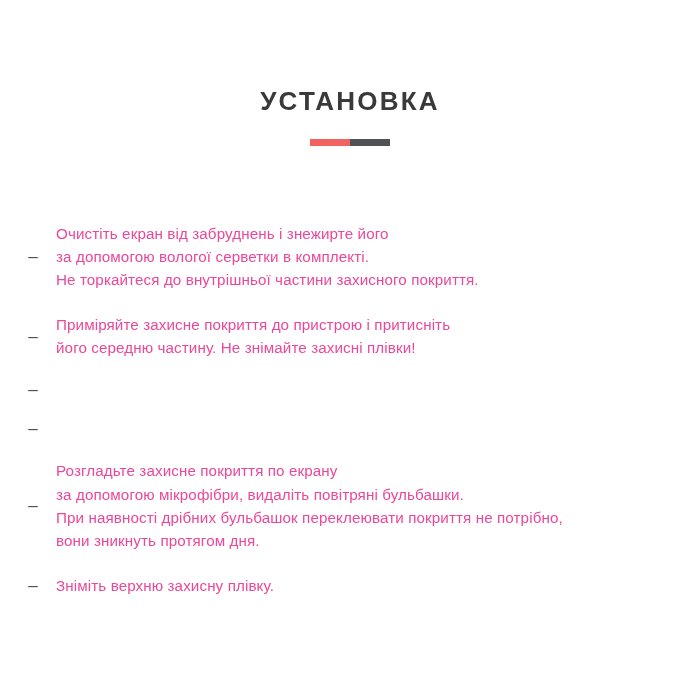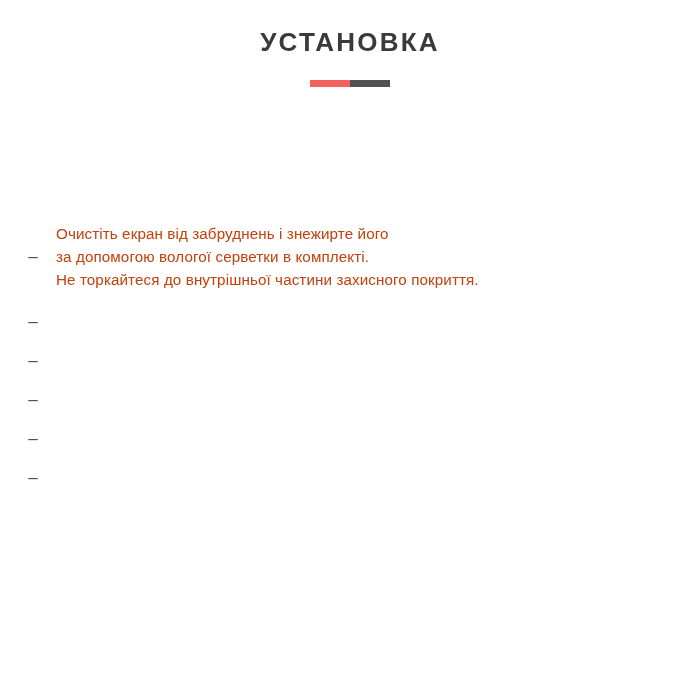--- a/index.html
+++ b/index.html
@@ -17,21 +17,21 @@
 
   .page {
     position: relative;
     width: 700px;
     height: 700px;
     box-sizing: border-box;
   }
 
   .title {
     margin: 0;
-    padding-top: 27px;
+    padding-top: 86px;
     text-align: center;
     font-size: 26px;
     font-weight: 700;
     letter-spacing: 2.2px;
     color: #3a3a3a;
     font-family: "Liberation Sans", sans-serif;
   }
 
   .divider {
     margin: 22px auto 0 auto;
@@ -71,21 +71,21 @@
     text-align: center;
     font-size: 17px;
     color: #4a4a4a;
     line-height: 1;
     user-select: none;
   }
 
   .step-text {
     font-size: 15.2px;
     line-height: 1.52;
-    color: #c2410c;
+    color: #ec4899;
     white-space: pre-line;
     letter-spacing: 0.1px;
   }
 </style>
 </head>
 <body>
 
 <div class="page">
 
   <h1 class="title">УСТАНОВКА</h1>
@@ -99,33 +99,40 @@
 
     <li class="step">
       <span class="dash">–</span>
       <span class="step-text">Очистіть екран від забруднень і знежирте його
 за допомогою вологої серветки в комплекті.
 Не торкайтеся до внутрішньої частини захисного покриття.</span>
     </li>
 
     <li class="step">
       <span class="dash">–</span>
+      <span class="step-text">Приміряйте захисне покриття до пристрою і притисніть
+його середню частину. Не знімайте захисні плівки!</span>
     </li>
 
     <li class="step">
       <span class="dash">–</span>
     </li>
 
     <li class="step">
       <span class="dash">–</span>
     </li>
 
     <li class="step">
       <span class="dash">–</span>
+      <span class="step-text">Розгладьте захисне покриття по екрану
+за допомогою мікрофібри, видаліть повітряні бульбашки.
+При наявності дрібних бульбашок переклеювати покриття не потрібно,
+вони зникнуть протягом дня.</span>
     </li>
 
     <li class="step">
       <span class="dash">–</span>
+      <span class="step-text">Зніміть верхню захисну плівку.</span>
     </li>
 
   </ul>
 
 </div>
 
 </body></html>

